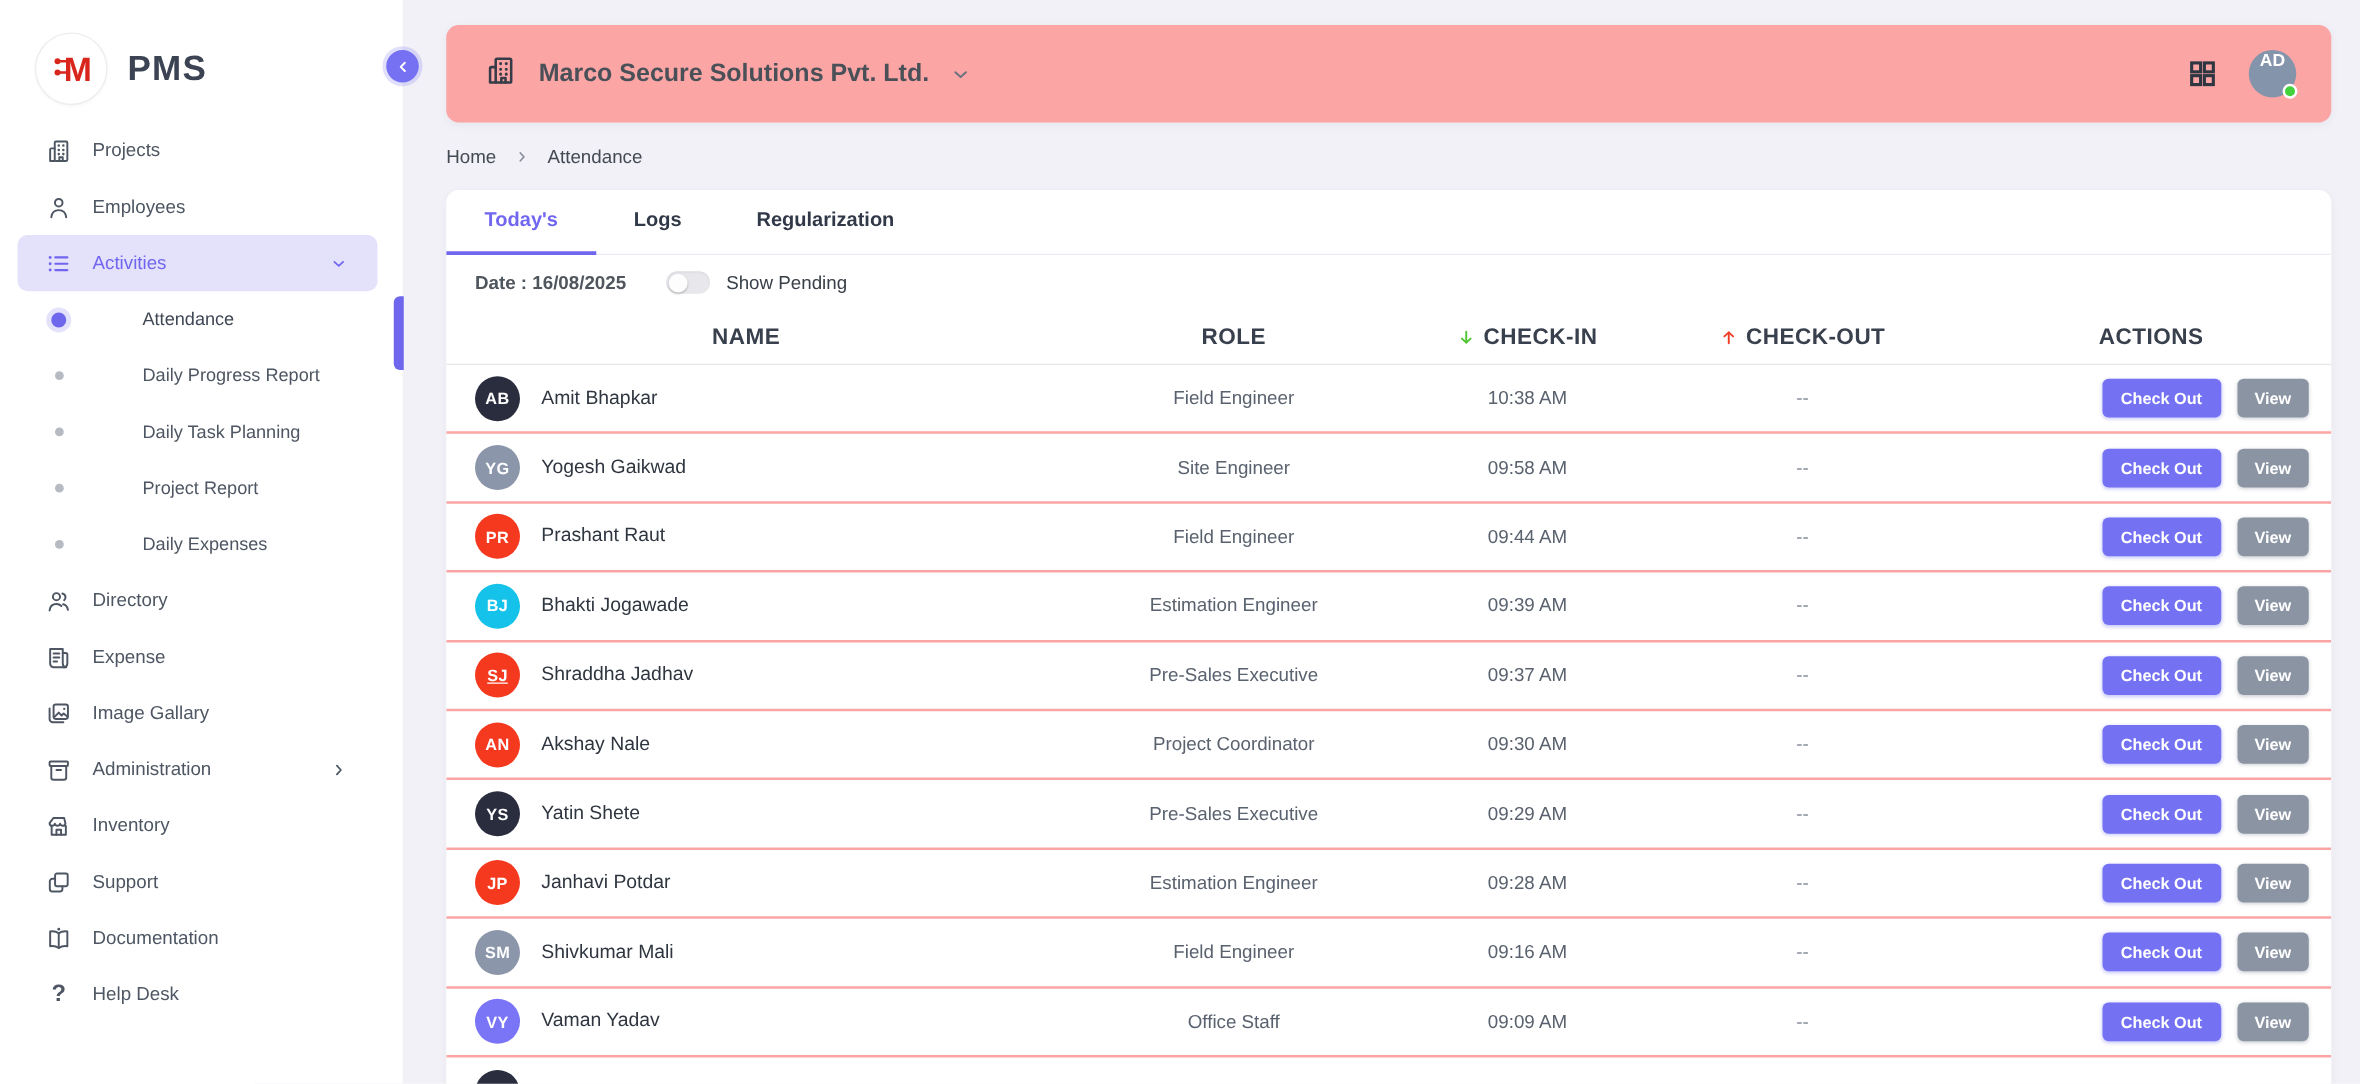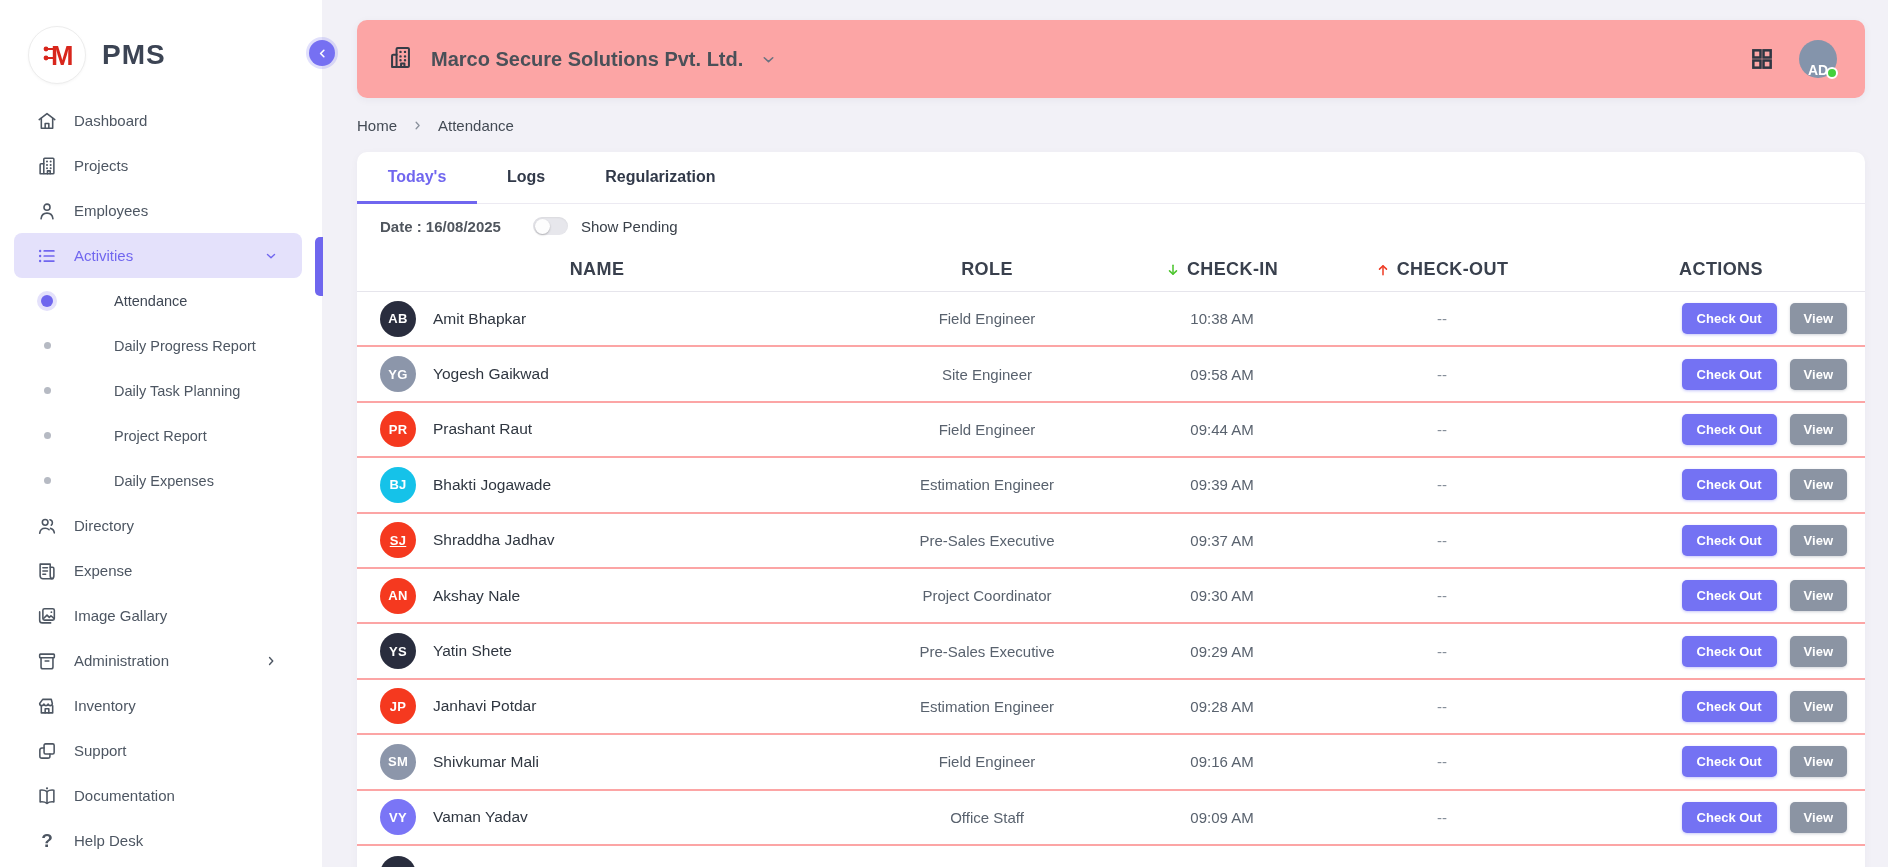--- a/index.html
+++ b/index.html
@@ -65,21 +65,21 @@
     background:#fca5a5; border-radius:10px; box-shadow:0 2px 8px rgba(40,40,80,0.05);
     display:flex; align-items:center; padding:0 28px 0 30px; z-index:2;
   }
   .company-select { display:flex; align-items:center; gap:17px; cursor:pointer; }
   .company-name { font-size:20px; font-weight:600; color:#4a5058; }
   .header-right { margin-left:auto; display:flex; align-items:center; gap:24px; }
   .grid-btn { background:none; border:none; cursor:pointer; display:flex; padding:0; }
   .user-avatar {
     position:relative; width:38px; height:38px; border-radius:50%;
     color:#fff; font-size:14px; font-weight:700;
-    display:flex; align-items:flex-end; justify-content:center; cursor:pointer;
+    display:flex; align-items:flex-start; justify-content:center; cursor:pointer;
   }
   .presence-dot {
     position:absolute; right:-1px; bottom:-1px; width:12px; height:12px;
     border-radius:50%; background:#43d13c; border:2px solid #fff;
   }
 
   
   .breadcrumb {
     position:absolute; left:357px; top:112px; height:26px;
     display:flex; align-items:center; gap:14px; font-size:15px; color:#434a54;
@@ -143,30 +143,20 @@
         <circle cx="8" cy="13" r="2.4" fill="#d8261c"></circle>
         <circle cx="8" cy="22" r="2.4" fill="#d8261c"></circle>
         <path d="M10 13h5M10 22h5" stroke="#d8261c" stroke-width="2"></path>
         <text x="13" y="29" font-family="Liberation Sans, sans-serif" font-size="27" font-weight="700" fill="#d8261c">M</text>
       </svg>
     </div>
     <div class="app-title">PMS</div>
   </div>
 
   <nav class="nav">
-    <div class="nav-item">
-      <span class="nav-icon">
-        <svg width="22" height="22" viewBox="0 0 24 24" fill="none" stroke="currentColor" stroke-width="1.7" stroke-linecap="round" stroke-linejoin="round">
-            <path d="M3.5 10.5 12 4l8.5 6.5"></path>
-            <path d="M5.8 9v11h12.4V9"></path>
-            <path d="M10 20v-5.2h4V20"></path>
-          </svg>
-      </span>
-      <span>Dashboard</span>
-    </div>
 
     <div class="nav-item">
       <span class="nav-icon">
         <svg width="22" height="22" viewBox="0 0 24 24" fill="none" stroke="currentColor" stroke-width="1.7" stroke-linecap="round" stroke-linejoin="round">
             <rect x="8.5" y="3.5" width="11" height="17" rx="1"></rect>
             <path d="M8.5 9.5H5.5a1 1 0 0 0-1 1v10h4"></path>
             <path d="M12.5 20.5v-3.2h3v3.2"></path>
             <path d="M12 7h.01M16 7h.01M12 11h.01M16 11h.01M12 14.5h.01M16 14.5h.01" stroke-width="2.2"></path>
           </svg>
       </span>

